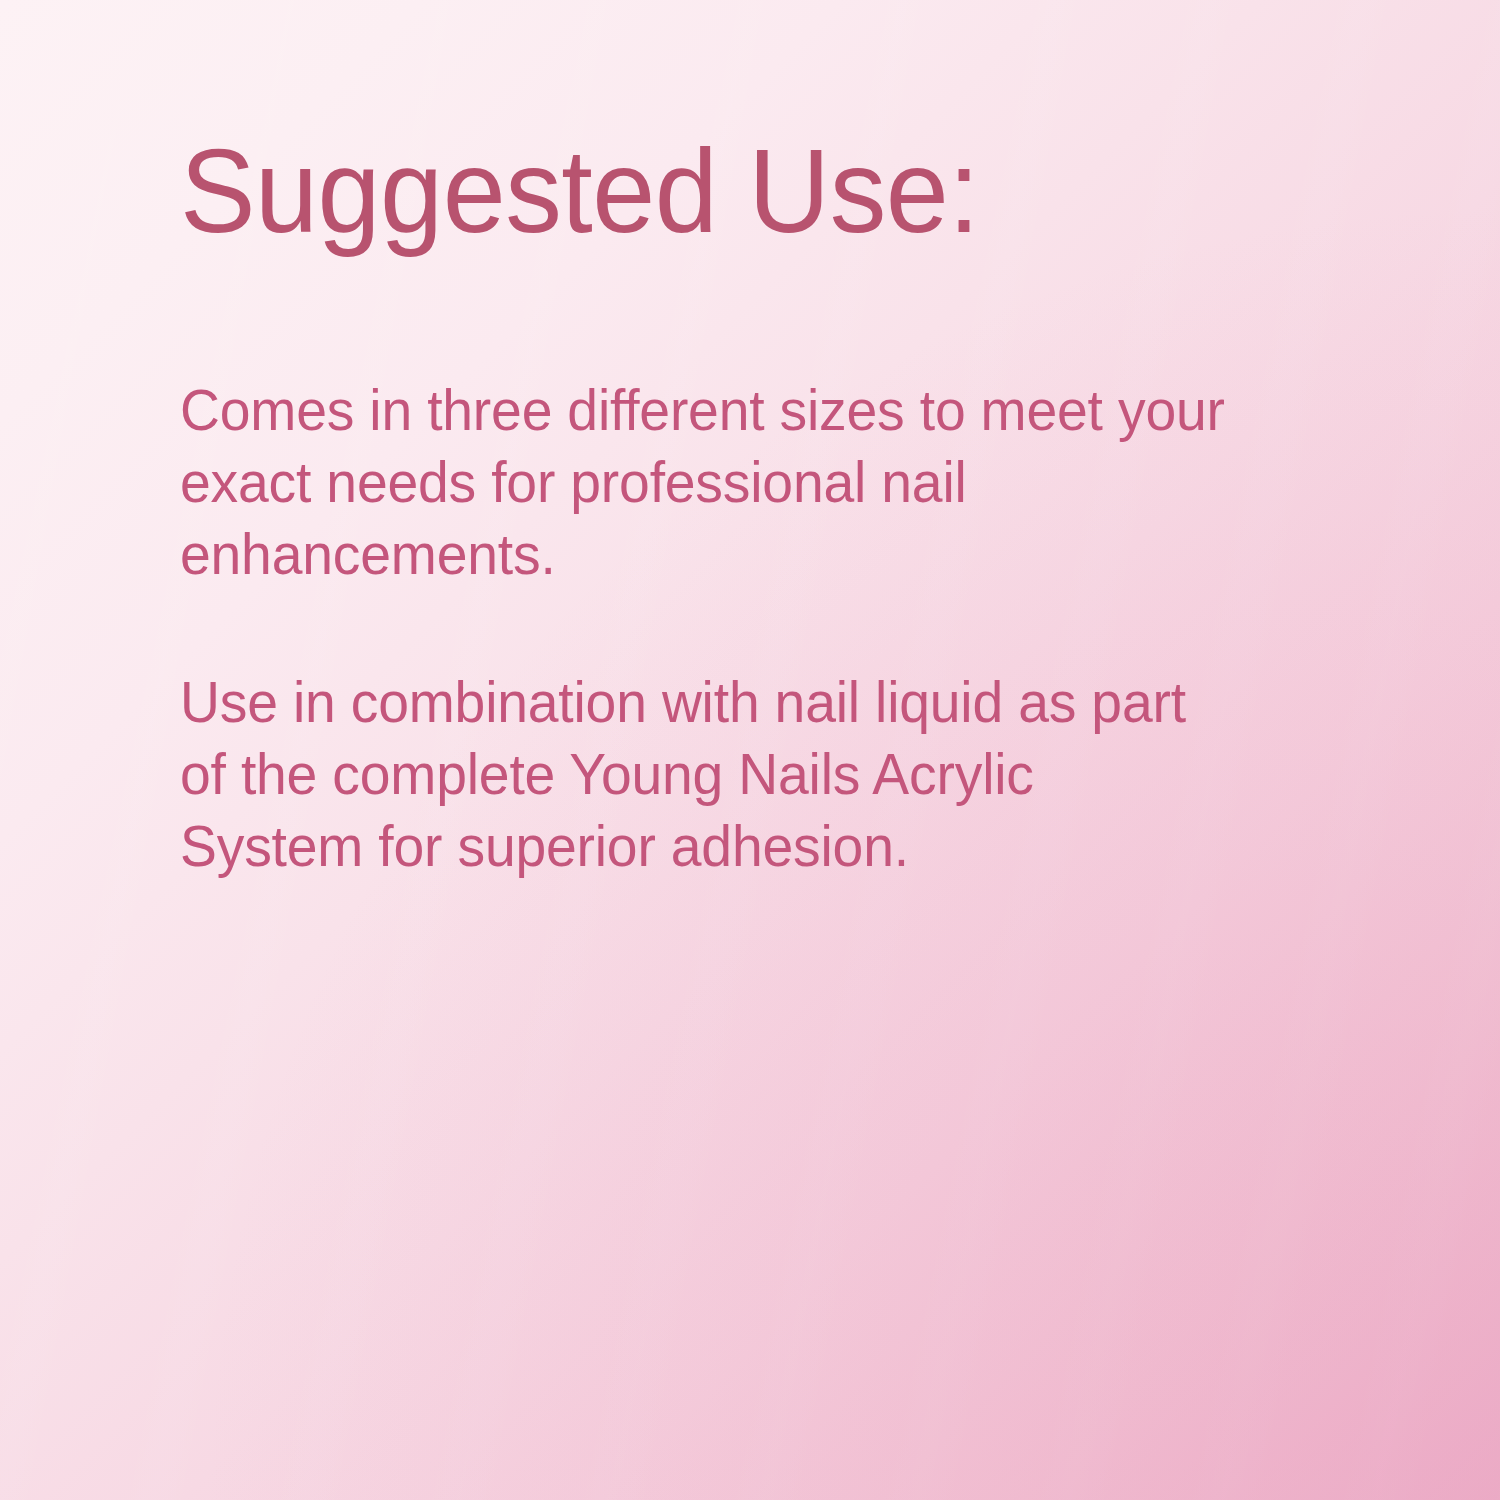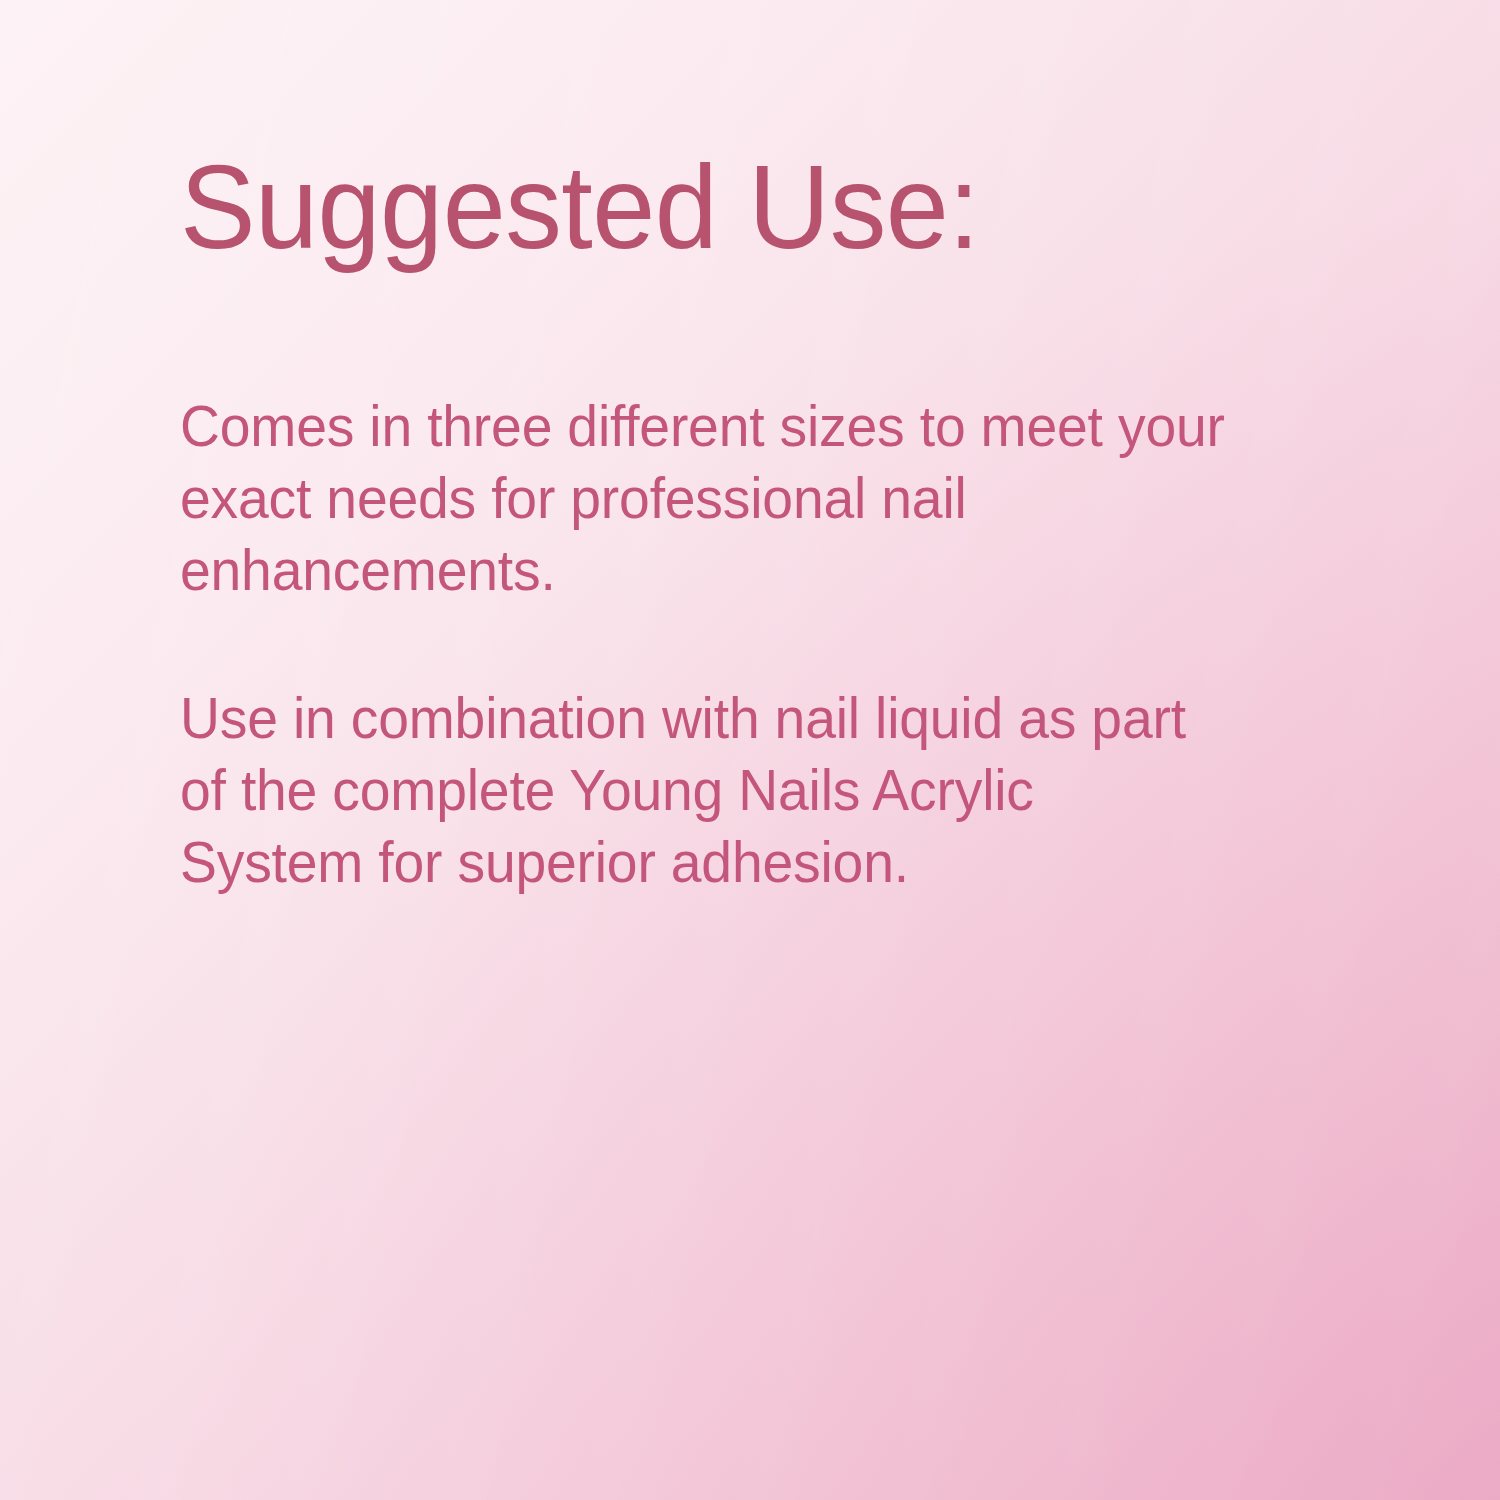--- a/index.html
+++ b/index.html
@@ -53,21 +53,21 @@
     background: radial-gradient(
       120% 120% at 100% 100%,
       rgba(233,160,192,0.40) 0%,
       rgba(233,160,192,0.16) 38%,
       rgba(233,160,192,0.00) 72%);
   }
 
   #content {
     position: absolute;
     left: 180px;
-    top: 148px;
+    top: 132px;
     width: 1120px;
     z-index: 2;
   }
 
   #heading {
     margin: 0;
     font-size: 118px;
     line-height: 1.0;
     font-weight: 300;
     letter-spacing: -0.5px;

